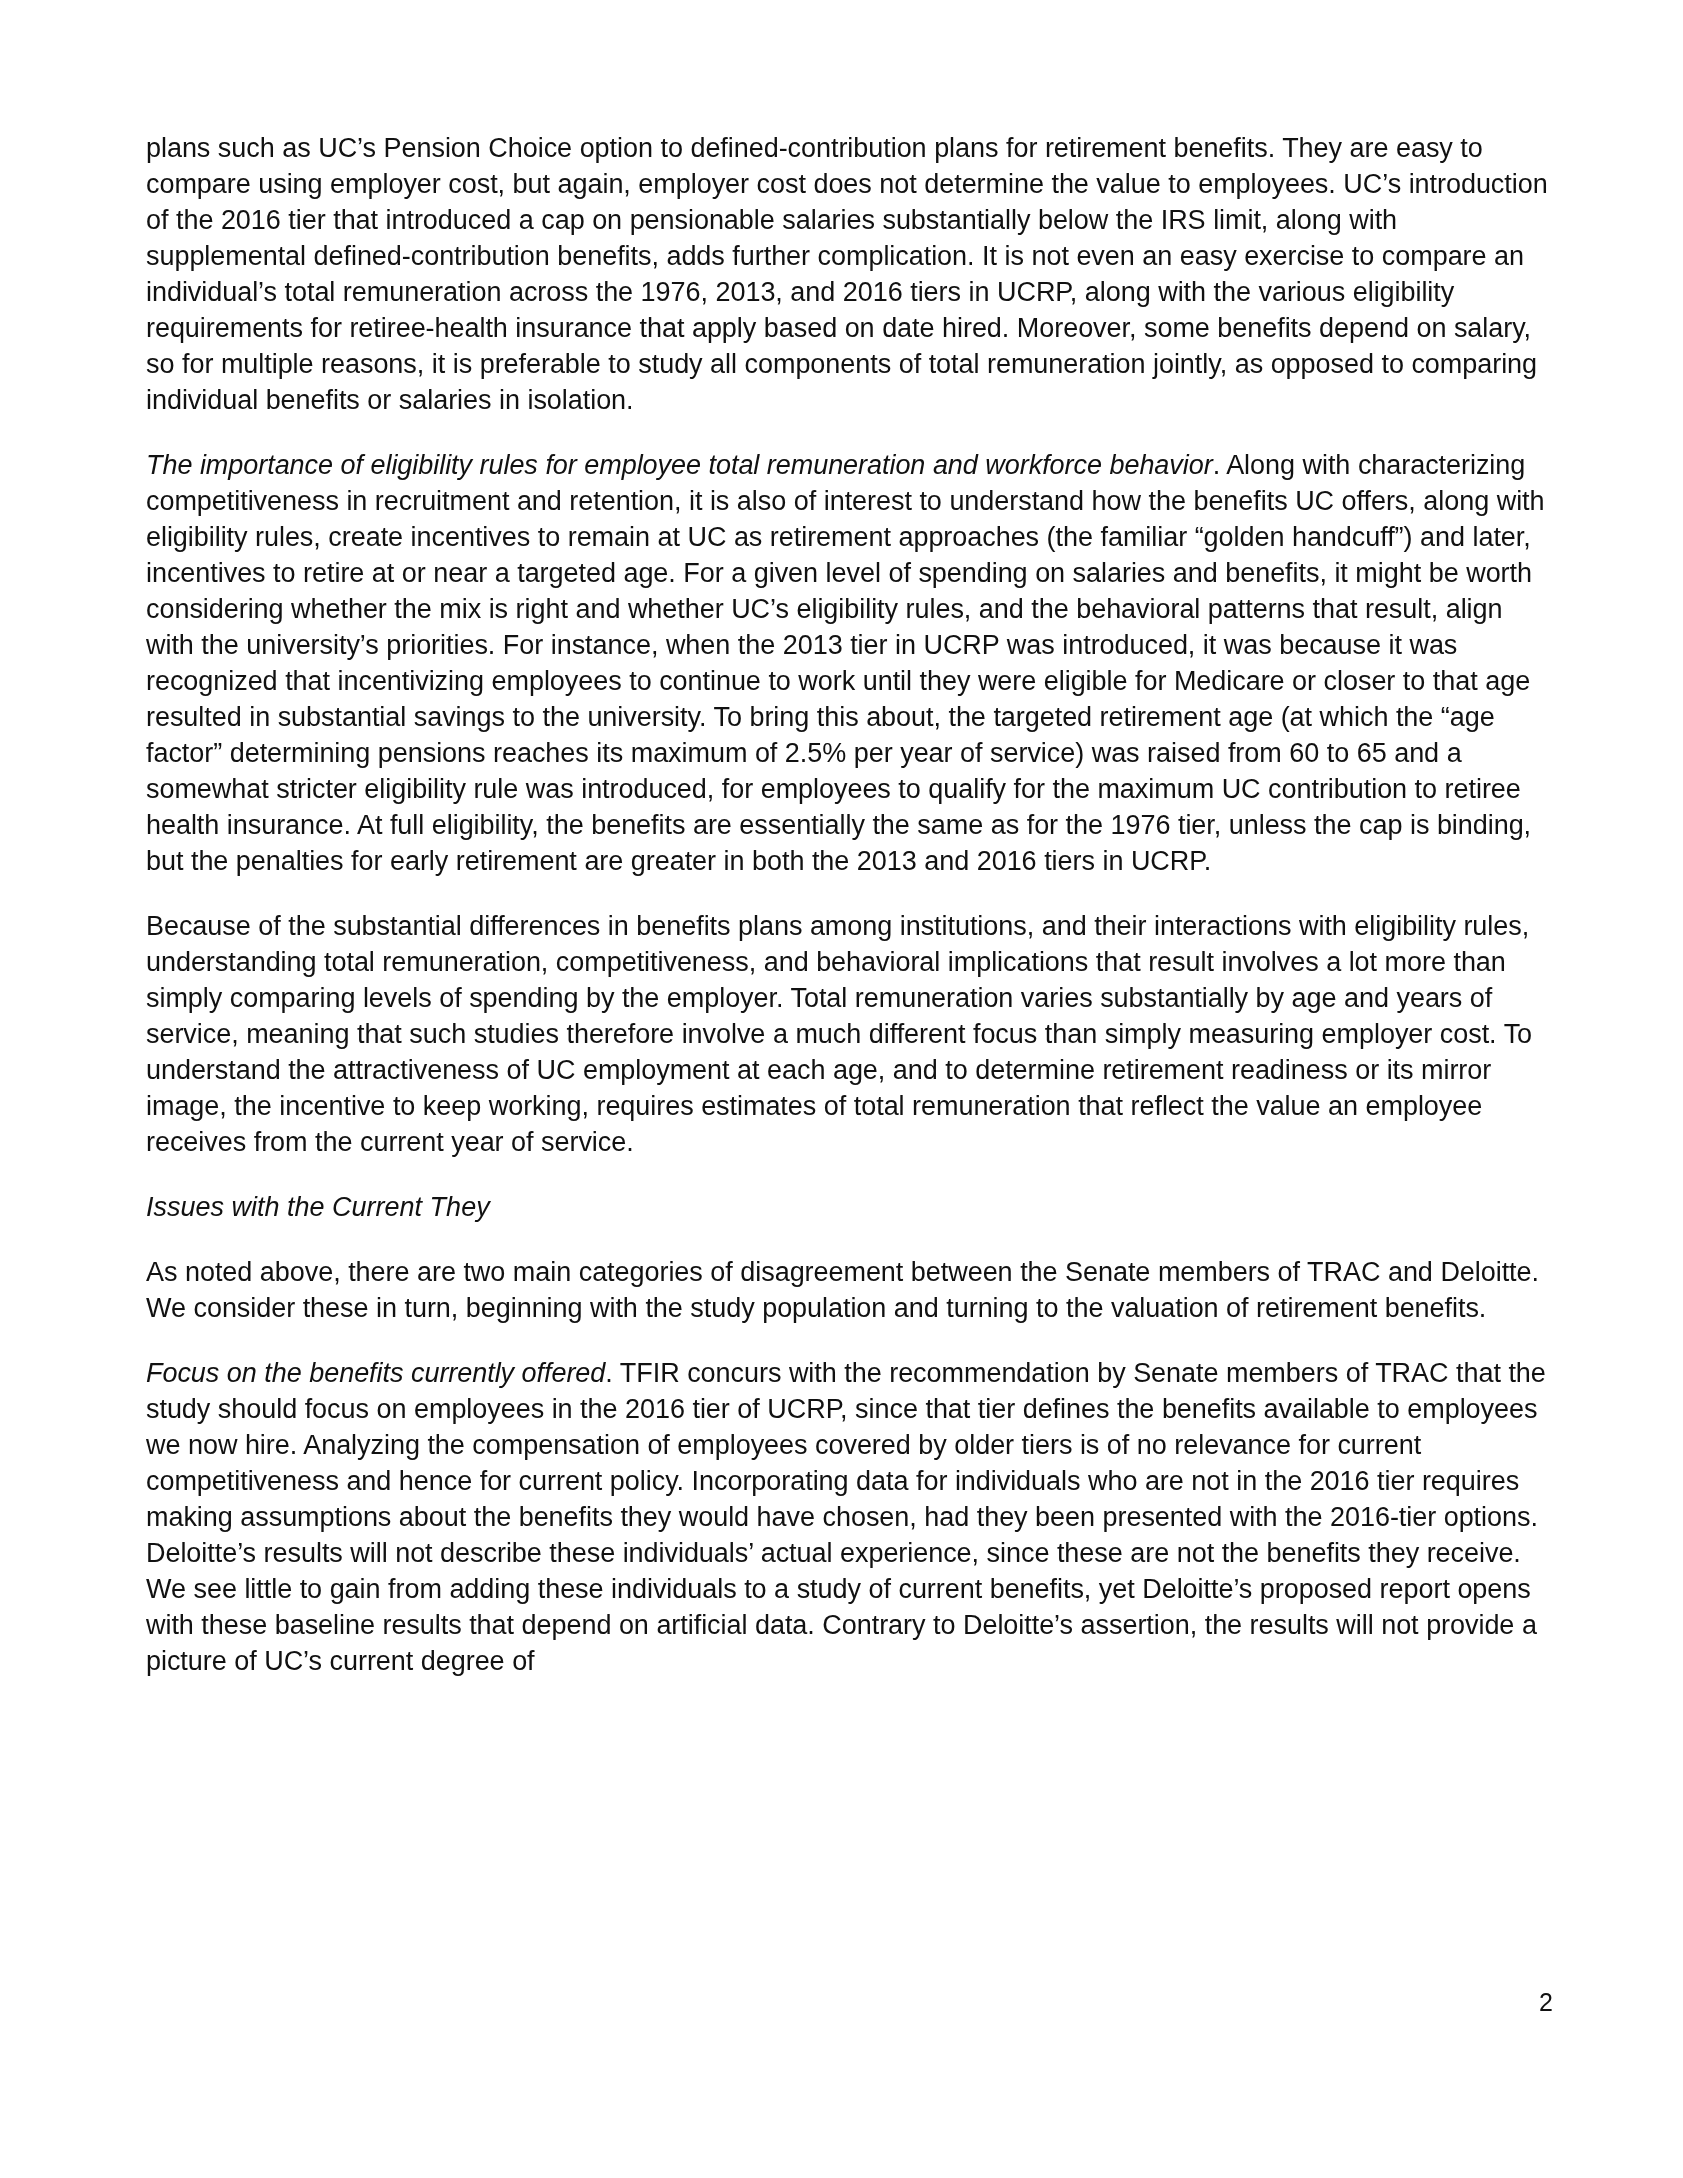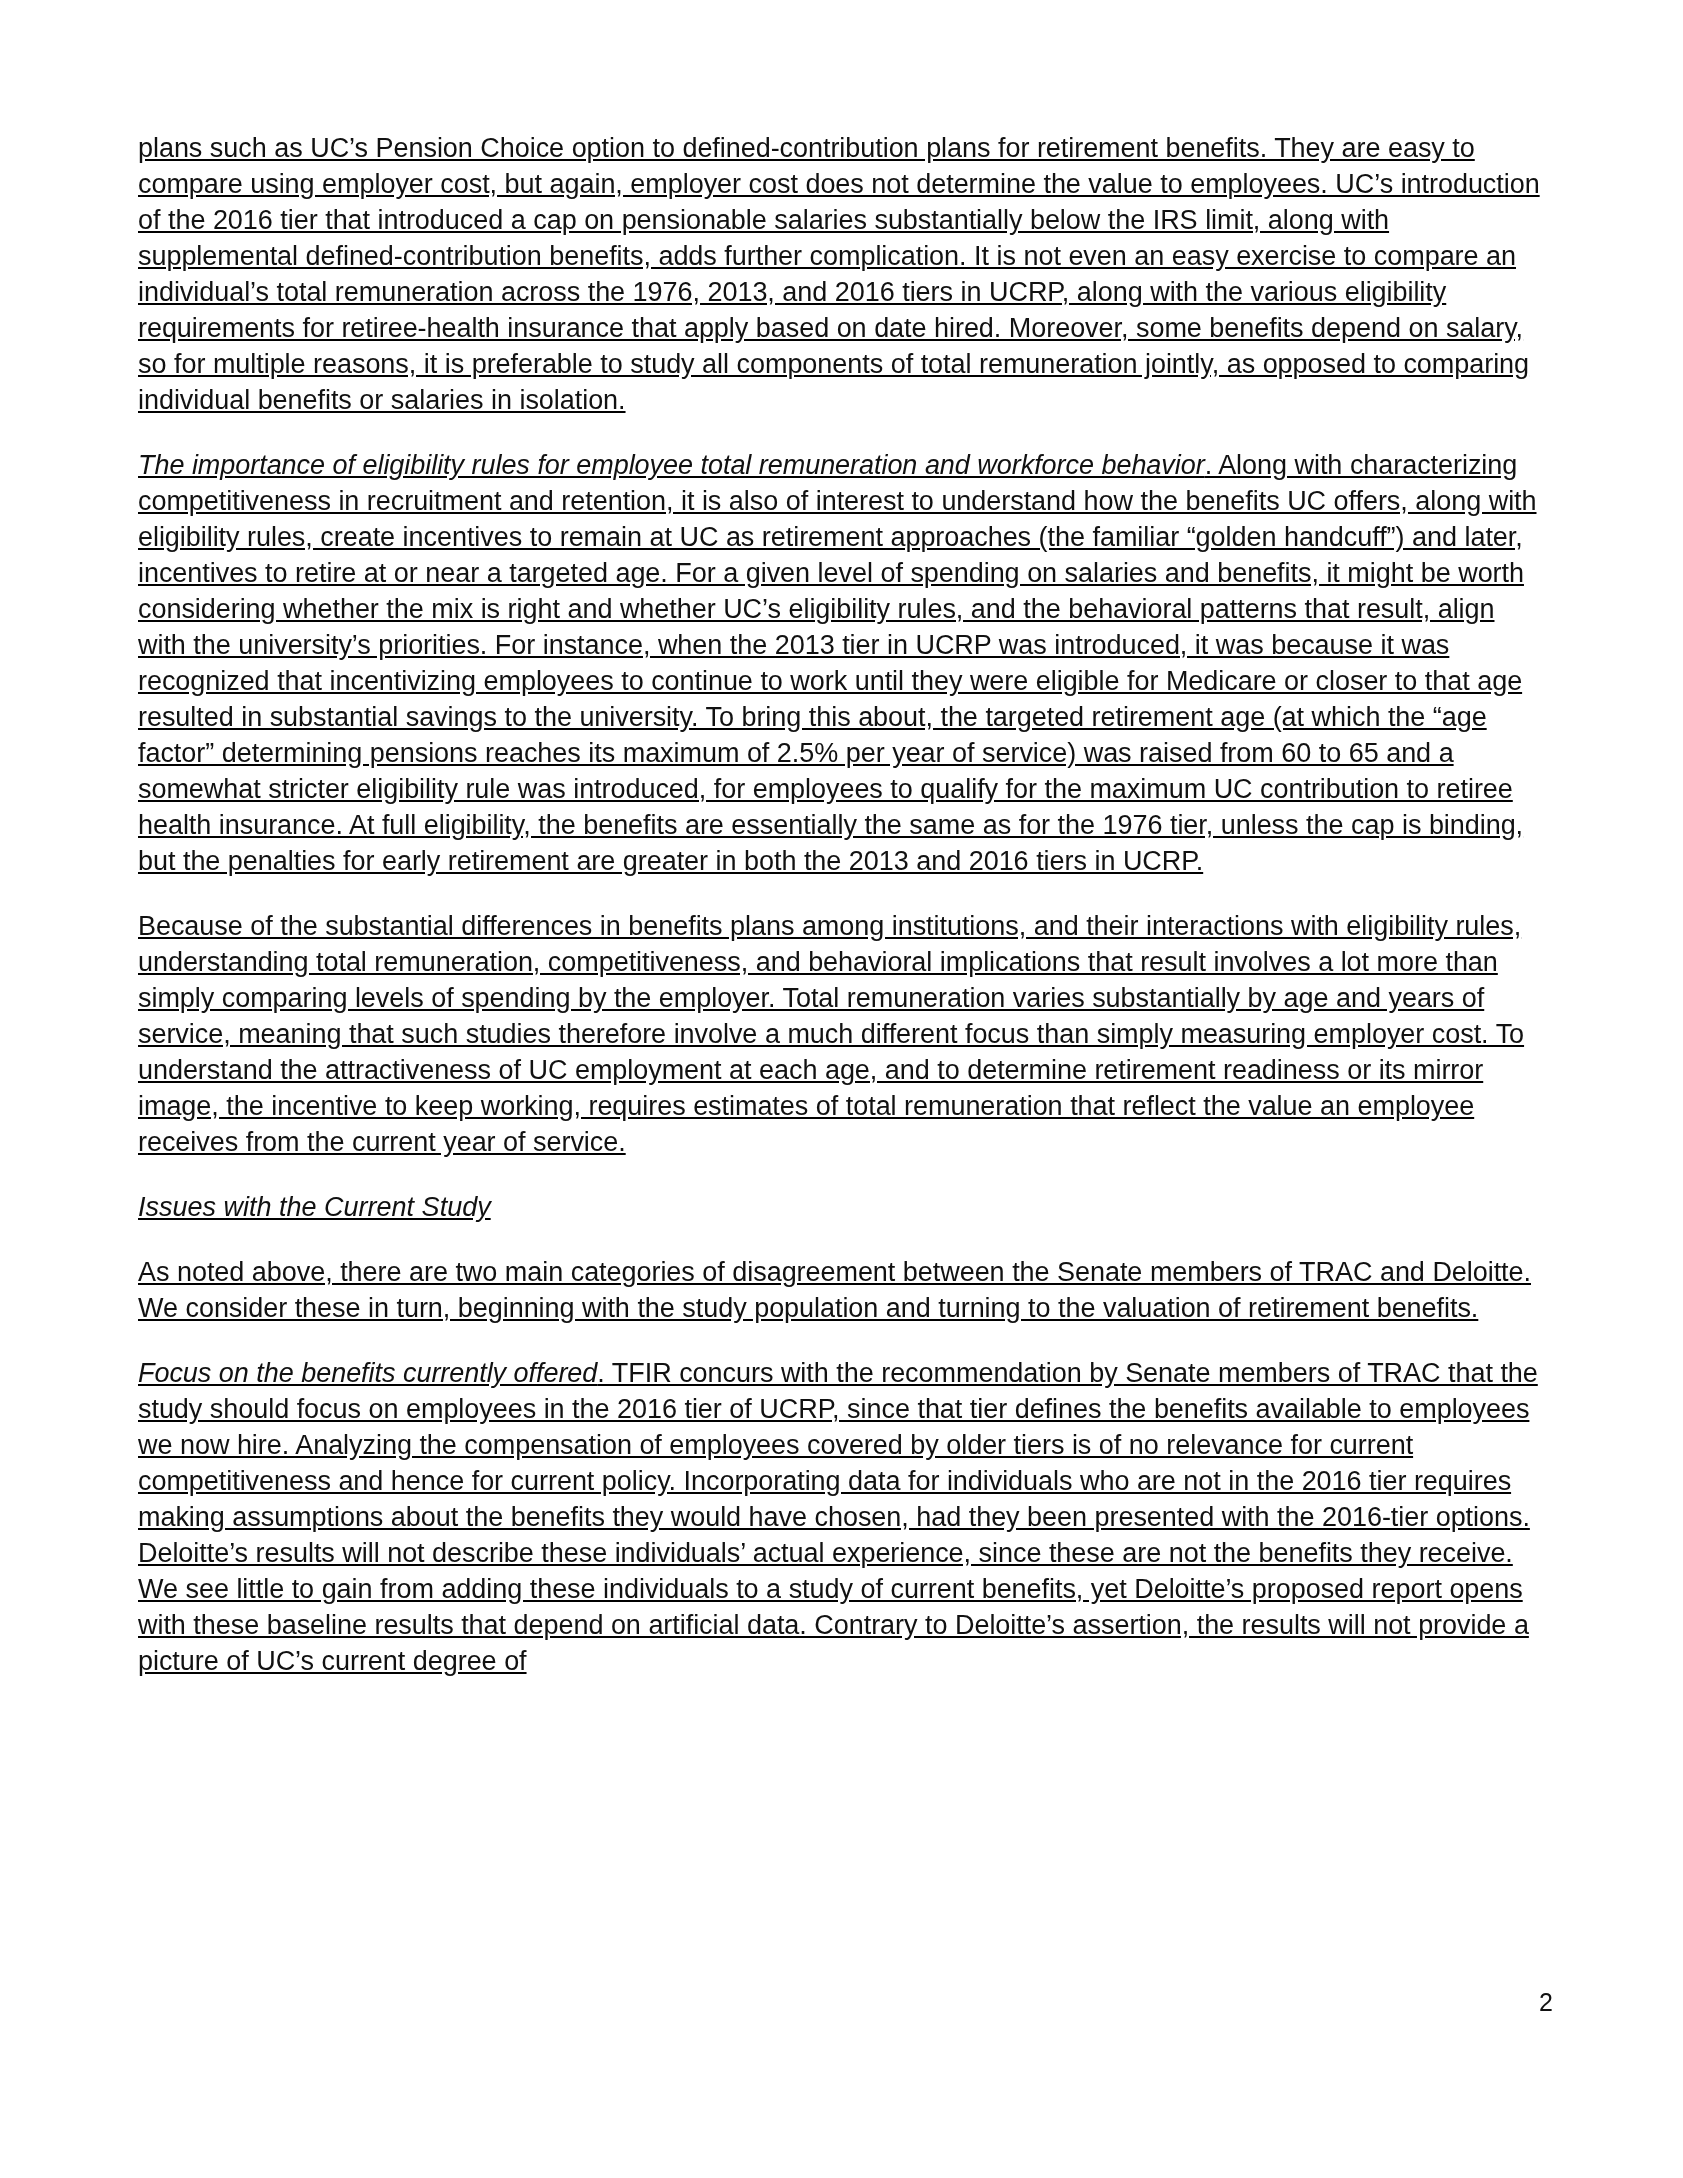--- a/index.html
+++ b/index.html
@@ -16,24 +16,23 @@
   }
   .page {
     position: relative;
     width: 1683px;
     height: 2178px;
     background: #ffffff;
     box-sizing: border-box;
   }
   .content {
     position: absolute;
-    left: 138px;
+    left: 146px;
     top: 130px;
     width: 1411px;
-    text-decoration: underline;
   }
   p.para {
     margin: 0 0 29px 0;
     font-size: 27px;
     line-height: 36px;
     letter-spacing: -0.05px;
     text-align: left;
     word-spacing: 0.1px;
     color: #111111;
   }
@@ -67,21 +66,21 @@
 <div class="page">
 
   <div class="content">
 
     <p class="para"><span>plans such as UC’s Pension Choice option to defined-contribution plans for retirement benefits. They are easy to compare using employer cost, but again, employer cost does not determine the value to employees. UC’s introduction of the 2016 tier that introduced a cap on pensionable salaries substantially below the IRS limit, along with supplemental defined-contribution benefits, adds further complication. It is not even an easy exercise to compare an individual’s total remuneration across the 1976, 2013, and 2016 tiers in UCRP, along with the various eligibility requirements for retiree-health insurance that apply based on date hired. Moreover, some benefits depend on salary, so for multiple reasons, it is preferable to study all components of total remuneration jointly, as opposed to comparing individual benefits or salaries in isolation.</span></p>
 
     <p class="para"><span class="lead-in">The importance of eligibility rules for employee total remuneration and workforce behavior</span><span>. Along with characterizing competitiveness in recruitment and retention, it is also of interest to understand how the benefits UC offers, along with eligibility rules, create incentives to remain at UC as retirement approaches (the familiar “golden handcuff”) and later, incentives to retire at or near a targeted age. For a given level of spending on salaries and benefits, it might be worth considering whether the mix is right and whether UC’s eligibility rules, and the behavioral patterns that result, align with the university’s priorities. For instance, when the 2013 tier in UCRP was introduced, it was because it was recognized that incentivizing employees to continue to work until they were eligible for Medicare or closer to that age resulted in substantial savings to the university. To bring this about, the targeted retirement age (at which the “age factor” determining pensions reaches its maximum of 2.5% per year of service) was raised from 60 to 65 and a somewhat stricter eligibility rule was introduced, for employees to qualify for the maximum UC contribution to retiree health insurance. At full eligibility, the benefits are essentially the same as for the 1976 tier, unless the cap is binding, but the penalties for early retirement are greater in both the 2013 and 2016 tiers in UCRP.</span></p>
 
     <p class="para"><span>Because of the substantial differences in benefits plans among institutions, and their interactions with eligibility rules, understanding total remuneration, competitiveness, and behavioral implications that result involves a lot more than simply comparing levels of spending by the employer. Total remuneration varies substantially by age and years of service, meaning that such studies therefore involve a much different focus than simply measuring employer cost. To understand the attractiveness of UC employment at each age, and to determine retirement readiness or its mirror image, the incentive to keep working, requires estimates of total remuneration that reflect the value an employee receives from the current year of service.</span></p>
 
-    <p class="heading"><span>Issues with the Current Study</span></p>
+    <p class="heading"><span>Issues with the Current They</span></p>
 
     <p class="para"><span>As noted above, there are two main categories of disagreement between the Senate members of TRAC and Deloitte. We consider these in turn, beginning with the study population and turning to the valuation of retirement benefits.</span></p>
 
     <p class="para"><span class="lead-in">Focus on the benefits currently offered</span><span>. TFIR concurs with the recommendation by Senate members of TRAC that the study should focus on employees in the 2016 tier of UCRP, since that tier defines the benefits available to employees we now hire. Analyzing the compensation of employees covered by older tiers is of no relevance for current competitiveness and hence for current policy. Incorporating data for individuals who are not in the 2016 tier requires making assumptions about the benefits they would have chosen, had they been presented with the 2016-tier options. Deloitte’s results will not describe these individuals’ actual experience, since these are not the benefits they receive. We see little to gain from adding these individuals to a study of current benefits, yet Deloitte’s proposed report opens with these baseline results that depend on artificial data. Contrary to Deloitte’s assertion, the results will not provide a picture of UC’s current degree of</span></p>
 
   </div>
 
   <div class="page-number">2</div>
 
 </div>

